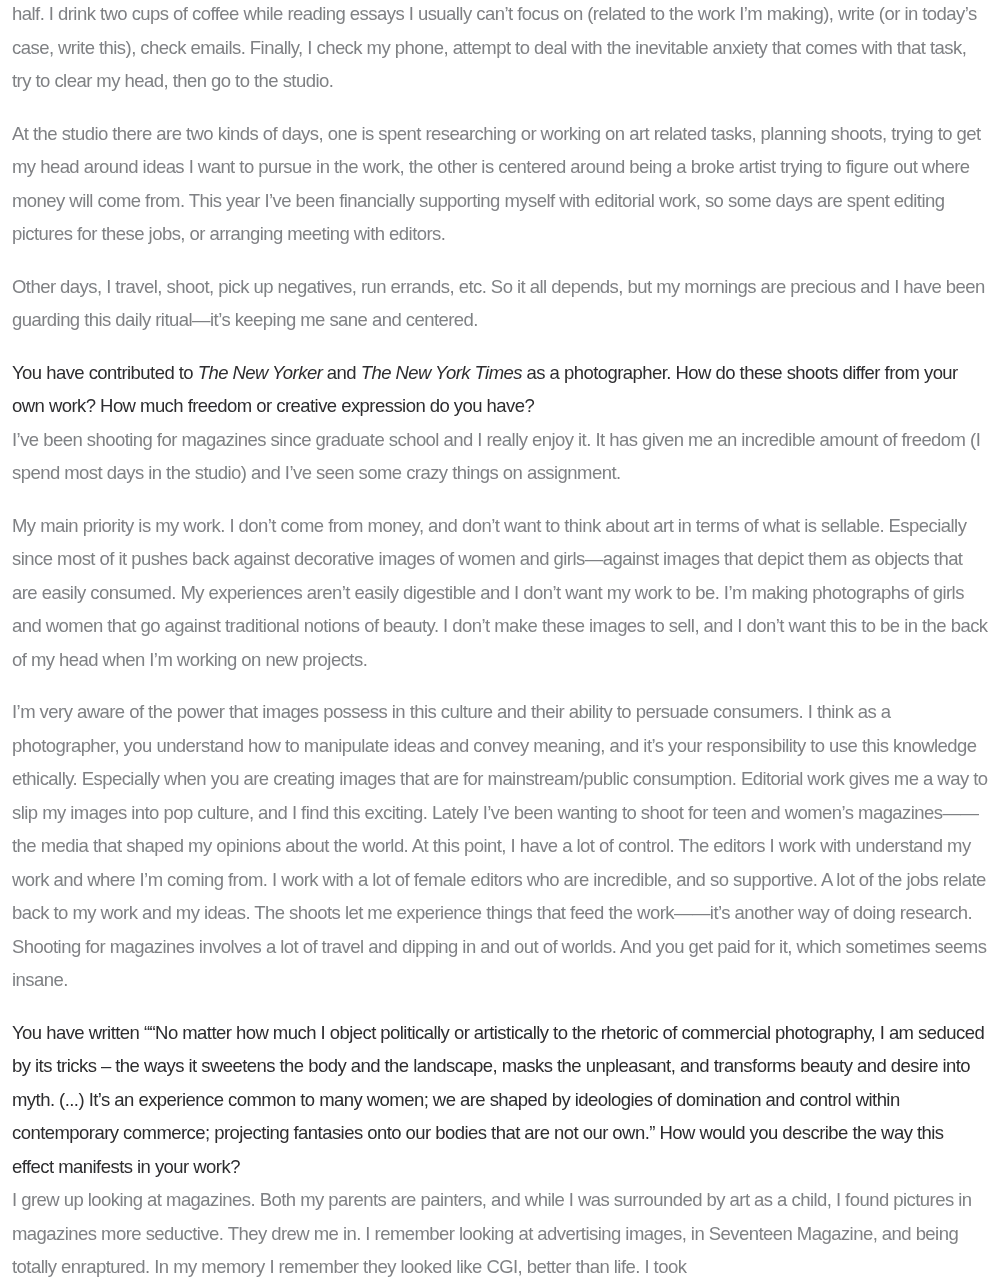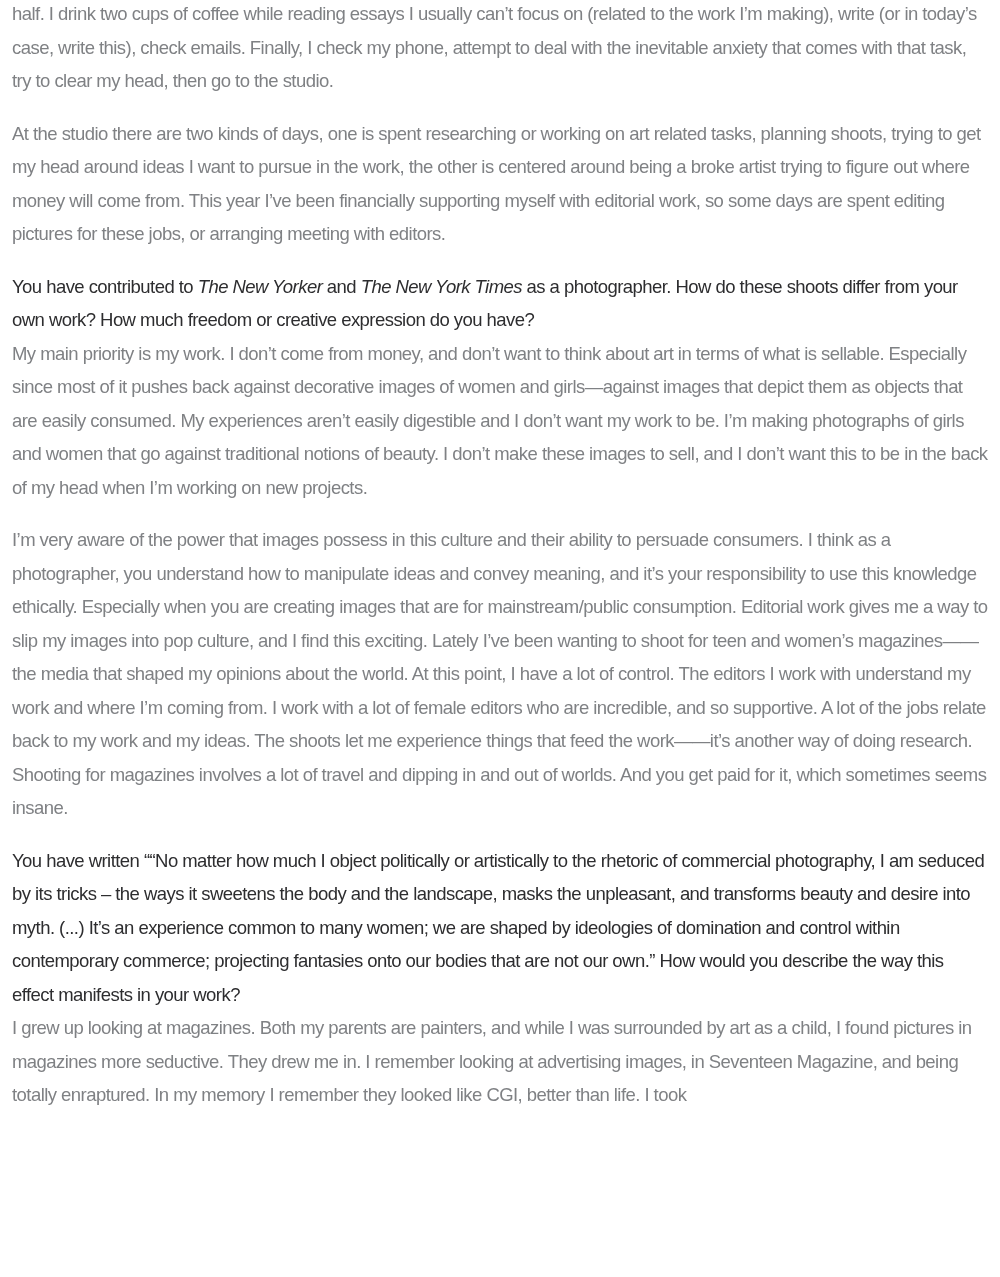--- a/index.html
+++ b/index.html
@@ -35,18 +35,20 @@
   p.question .italic {
     font-style: italic;
   }
 </style>
 </head>
 <body>
 
 <main data-name="article-body">
     <p class="answer" data-name="interview-answer-paragraph"><span data-name="text-segment">half. I drink two cups of coffee while reading essays I usually can’t focus on (related to the work I’m making), write (or in today’s case, write this), check emails. Finally, I check my phone, attempt to deal with the inevitable anxiety that comes with that task, try to clear my head, then go to the studio.</span></p>
     <p class="answer" data-name="interview-answer-paragraph"><span data-name="text-segment">At the studio there are two kinds of days, one is spent researching or working on art related tasks, planning shoots, trying to get my head around ideas I want to pursue in the work, the other is centered around being a broke artist trying to figure out where money will come from. This year I’ve been financially supporting myself with editorial work, so some days are spent editing pictures for these jobs, or arranging meeting with editors.</span></p>
+    <p class="answer" data-name="interview-answer-paragraph"><span data-name="text-segment">Other days, I travel, shoot, pick up negatives, run errands, etc. So it all depends, but my mornings are precious and I have been guarding this daily ritual—it’s keeping me sane and centered.</span></p>
     <p class="question" data-name="interview-question"><span data-name="text-segment">You have contributed to </span><span class="italic" data-name="publication-name-italic">The New Yorker</span><span data-name="text-segment"> and </span><span class="italic" data-name="publication-name-italic">The New York Times</span><span data-name="text-segment"> as a photographer. How do these shoots differ from your own work? How much freedom or creative expression do you have?</span></p>
+    <p class="answer" data-name="interview-answer-paragraph"><span data-name="text-segment">I’ve been shooting for magazines since graduate school and I really enjoy it. It has given me an incredible amount of freedom (I spend most days in the studio) and I’ve seen some crazy things on assignment.</span></p>
     <p class="answer" data-name="interview-answer-paragraph"><span data-name="text-segment">My main priority is my work. I don’t come from money, and don’t want to think about art in terms of what is sellable. Especially since most of it pushes back against decorative images of women and girls—against images that depict them as objects that are easily consumed. My experiences aren’t easily digestible and I don’t want my work to be. I’m making photographs of girls and women that go against traditional notions of beauty. I don’t make these images to sell, and I don’t want this to be in the back of my head when I’m working on new projects.</span></p>
     <p class="answer" data-name="interview-answer-paragraph"><span data-name="text-segment">I’m very aware of the power that images possess in this culture and their ability to persuade consumers. I think as a photographer, you understand how to manipulate ideas and convey meaning, and it’s your responsibility to use this knowledge ethically. Especially when you are creating images that are for mainstream/public consumption. Editorial work gives me a way to slip my images into pop culture, and I find this exciting. Lately I’ve been wanting to shoot for teen and women’s magazines——the media that shaped my opinions about the world. At this point, I have a lot of control. The editors I work with understand my work and where I’m coming from. I work with a lot of female editors who are incredible, and so supportive. A lot of the jobs relate back to my work and my ideas. The shoots let me experience things that feed the work——it’s another way of doing research. Shooting for magazines involves a lot of travel and dipping in and out of worlds. And you get paid for it, which sometimes seems insane.</span></p>
     <p class="question" data-name="interview-question"><span data-name="text-segment">You have written ““No matter how much I object politically or artistically to the rhetoric of commercial photography, I am seduced by its tricks – the ways it sweetens the body and the landscape, masks the unpleasant, and transforms beauty and desire into myth. (...) It’s an experience common to many women; we are shaped by ideologies of domination and control within contemporary commerce; projecting fantasies onto our bodies that are not our own.” How would you describe the way this effect manifests in your work?</span></p>
     <p class="answer" data-name="interview-answer-paragraph"><span data-name="text-segment">I grew up looking at magazines. Both my parents are painters, and while I was surrounded by art as a child, I found pictures in magazines more seductive. They drew me in. I remember looking at advertising images, in Seventeen Magazine, and being totally enraptured. In my memory I remember they looked like CGI, better than life. I took</span></p>
   </main>
 
 </body></html>

